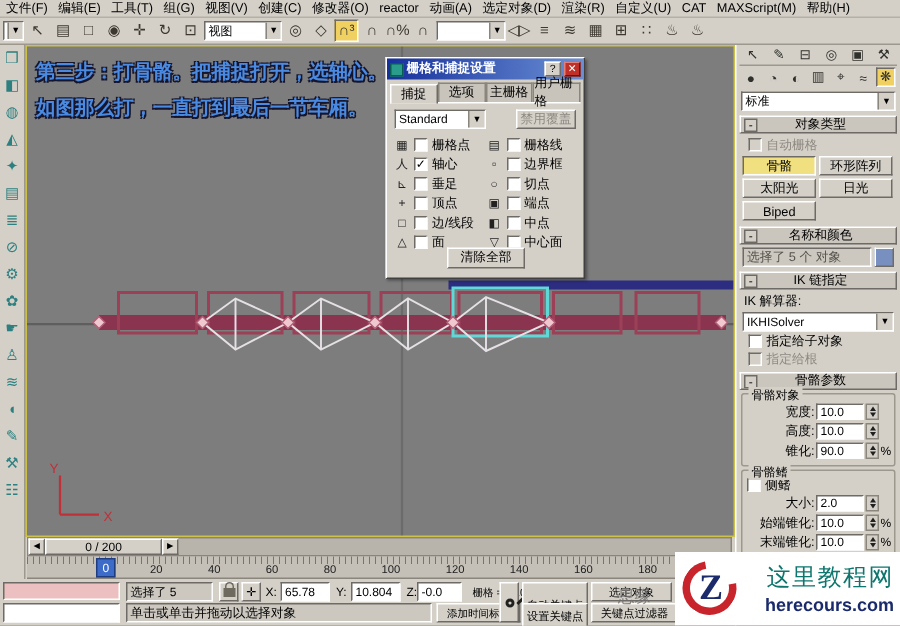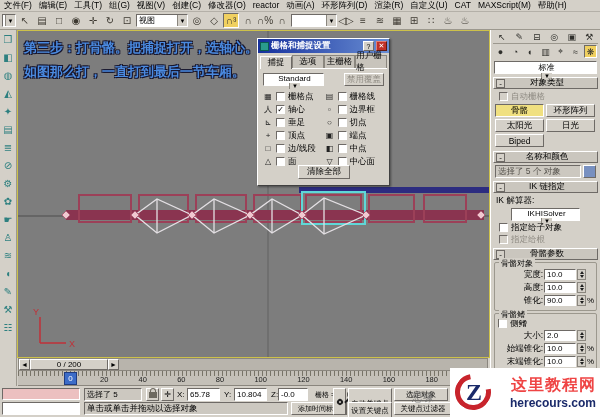--- a/index.html
+++ b/index.html
@@ -33,21 +33,21 @@
   .dlg-title{height:14px;background:linear-gradient(90deg,#16309c,#6a8fd4);display:flex;align-items:center;padding:0 2px;gap:2px;}
   .dlg-title .ticon{width:9px;height:9px;background:#2a9c8c;border:1px solid #0a5c50;}
   .dlg-title .ttext{flex:1;color:#fff;font-weight:bold;font-size:8.5px;white-space:nowrap;overflow:hidden;}
   .dlg-btn{width:11px;height:10px;font-size:7px;display:inline-flex;align-items:center;justify-content:center;}
   .dlg-x{background:#c03028;color:#fff;border:1px solid;border-color:#e08078 #601810 #601810 #e08078;}
   .dtabs{display:flex;height:14px;margin:2px 2px 0 2px;border-bottom:1px solid #fff;}
   .dtab{flex:1;display:flex;align-items:center;justify-content:center;font-size:8.5px;background:#c8c4bc;border:1px solid #8a867e;border-bottom:none;}
   .dtab.active{background:#d4d0c8;position:relative;top:1px;border-color:#fff #6e6a66 transparent #fff;}
   .dlg-body{padding:4px 5px 0 5px;}
   .dlg-row1{display:flex;gap:20px;margin-bottom:4px;}
-  .dd{height:13px;background:#fff;border:1px solid;border-color:#6e6a66 #fff #fff #6e6a66;display:flex;align-items:center;justify-content:space-between;font-size:8px;padding-left:2px;flex-direction:column;}
+  .dd{height:13px;background:#fff;border:1px solid;border-color:#6e6a66 #fff #fff #6e6a66;display:flex;align-items:center;justify-content:space-between;font-size:8px;padding-left:2px;}
   .dd .arr{width:11px;height:100%;background:#d4d0c8;border-left:1px solid #8a867e;display:flex;align-items:center;justify-content:center;font-size:6px;}
   .btn{display:inline-flex;align-items:center;justify-content:center;font-size:8.5px;background:#d4d0c8;border:1px solid;border-color:#fff #6e6a66 #6e6a66 #fff;}
   .btn.disabled{color:#8e8a82;}
   .snap-grid{display:flex;gap:2px;}
   .snap-col{flex:1;}
   .snap-row{display:flex;align-items:center;height:13px;gap:3px;}
   .snap-ico{width:10px;text-align:center;font-size:8px;color:#222;}
   .snap-cb{width:9px;height:9px;background:#fff;border:1px solid;border-color:#6e6a66 #fff #fff #6e6a66;display:inline-flex;align-items:center;justify-content:center;font-size:8px;line-height:8px;}
   .snap-row.checked .snap-cb::after{content:"✓";}
   .snap-lb{font-size:8.5px;white-space:nowrap;}
@@ -116,38 +116,38 @@
   .selfilter{position:absolute;left:394px;top:1px;width:54px;height:13px;font-size:7.5px;}
   .keyfilters{position:absolute;left:394px;top:15px;width:58px;height:13px;font-size:7.5px;white-space:nowrap;overflow:hidden;}
 
   
   .wmark{position:absolute;left:412px;top:390px;font-size:11px;color:rgba(110,110,110,.85);z-index:35;}
   .logo{position:absolute;left:450px;top:368px;width:150px;height:49px;background:#fff;display:flex;align-items:center;z-index:40;padding-left:2px;}
   .logo-mark{width:44px;height:44px;position:relative;flex:0 0 auto;}
   .logo-ring{position:absolute;left:3px;top:3px;width:36px;height:36px;border:5px solid #c8242c;border-radius:50%;border-top-color:transparent;transform:rotate(35deg);}
   .logo-z{position:absolute;left:0;top:0;width:44px;height:44px;display:flex;align-items:center;justify-content:center;font-size:24px;font-weight:bold;color:#1a2a6a;font-family:"Liberation Serif","DejaVu Serif",serif;}
   .logo-text{display:flex;flex-direction:column;align-items:flex-end;flex:1;padding-right:4px;}
-  .logo-name{color:#ef4444;font-size:16px;font-weight:bold;letter-spacing:1px;white-space:nowrap;text-align:center;}
+  .logo-name{color:#0f766e;font-size:16px;font-weight:normal;letter-spacing:1px;white-space:nowrap;text-align:center;}
   .logo-url{color:#1a2a6a;font-size:12px;font-weight:bold;white-space:nowrap;}
 </style>
 </head>
 <body>
 
 <div class="menubar">
 
 <span class="menu-item">文件(F)</span>
     <span class="menu-item">编辑(E)</span>
     <span class="menu-item">工具(T)</span>
     <span class="menu-item">组(G)</span>
     <span class="menu-item">视图(V)</span>
     <span class="menu-item">创建(C)</span>
     <span class="menu-item">修改器(O)</span>
     <span class="menu-item">reactor</span>
     <span class="menu-item">动画(A)</span>
-    <span class="menu-item">环形阵列(D)</span>
+    <span class="menu-item">选定对象(D)</span>
     <span class="menu-item">渲染(R)</span>
     <span class="menu-item">自定义(U)</span>
     <span class="menu-item">CAT</span>
     <span class="menu-item">MAXScript(M)</span>
     <span class="menu-item">帮助(H)</span>
   </div>
 
 <div class="toolbar">
   <span class="tb-dd" style="width:14px">
       <span></span>
@@ -401,21 +401,21 @@
   <div class="namefield">
     <span class="nf">选择了 5 个 对象</span>
     <span class="swatch"></span>
   </div>
 
   <div class="rh">
       <span class="minus">-</span>
       <span class="rtitle">IK 链指定</span>
     </div>
   <div class="iklabel">IK 解算器:</div>
-  <div class="dd" style="margin:0 18px">
+  <div class="dd" style="margin:0 2px">
       <span>IKHISolver</span>
       <span class="arr">▼</span>
     </div>
   <div class="cbrow">
       <span class="cb"></span>
       <span>指定给子对象</span>
     </div>
   <div class="cbrow disabled">
       <span class="cb disabled"></span>
       <span>指定给根</span>

